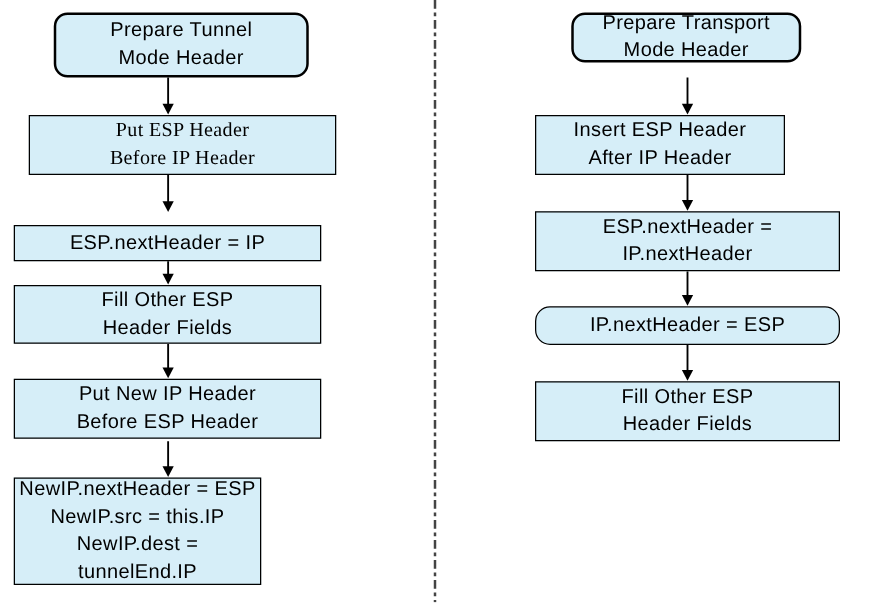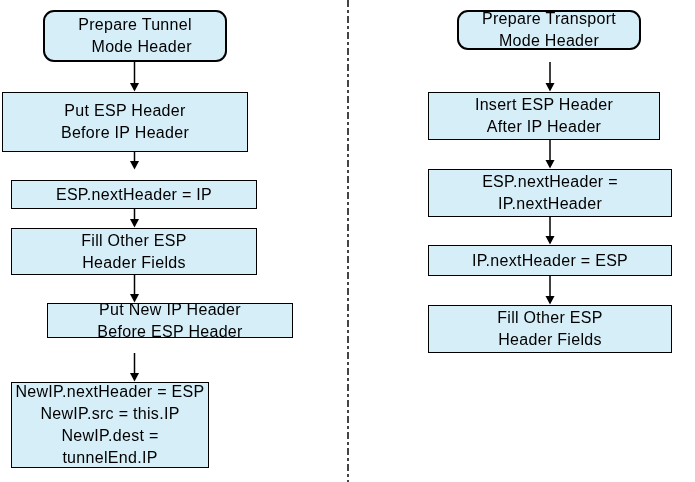--- a/index.html
+++ b/index.html
@@ -84,48 +84,48 @@
       <line x1="550" y1="217" x2="550" y2="237" stroke="#000" stroke-width="1.5"></line>
       <polygon points="545.5,236 554.5,236 550,244.5" fill="#000"></polygon>
     </g>
     <g>
       <line x1="550" y1="276" x2="550" y2="297" stroke="#000" stroke-width="1.5"></line>
       <polygon points="545.5,296 554.5,296 550,304.5" fill="#000"></polygon>
     </g>
   </svg>
 
   <div>
-    <div class="box rounded" style="left:43px; top:10px; width:184px; height:52px;text-align:right;">Prepare Tunnel
+    <div class="box rounded" style="left:43px; top:10px; width:204px; height:52px;">Prepare Tunnel
 Mode Header</div>
 
-    <div class="box" style="left:2px; top:92px; width:246px; height:60px;">Put ESP Header
+    <div class="box" style="left:23px; top:92px; width:246px; height:48px;font-family:Liberation Serif, serif;">Put ESP Header
 Before IP Header</div>
 
     <div class="box" style="left:11px; top:180px; width:246px; height:29px;">ESP.nextHeader = IP</div>
 
     <div class="box" style="left:11px; top:228px; width:246px; height:47px;">Fill Other ESP
 Header Fields</div>
 
-    <div class="box" style="left:11px; top:303px; width:246px; height:35px;margin-left:36px;">Put New IP Header
+    <div class="box" style="left:11px; top:303px; width:246px; height:48px;">Put New IP Header
 Before ESP Header</div>
 
     <div class="box" style="left:11px; top:382px; width:198px; height:86px;">NewIP.nextHeader = ESP
 NewIP.src = this.IP
 NewIP.dest = tunnelEnd.IP</div>
   </div>
 
   <div>
     <div class="box rounded" style="left:457px; top:10px; width:184px; height:40px;">Prepare Transport
 Mode Header</div>
 
-    <div class="box" style="left:428px; top:92px; width:232px; height:48px;">Insert ESP Header
+    <div class="box" style="left:428px; top:92px; width:200px; height:48px;">Insert ESP Header
 After IP Header</div>
 
     <div class="box" style="left:428px; top:169px; width:244px; height:48px;">ESP.nextHeader =
 IP.nextHeader</div>
 
-    <div class="box" style="left:428px; top:245px; width:244px; height:31px;">IP.nextHeader = ESP</div>
+    <div class="box" style="left:428px; top:245px; width:244px; height:31px;border-radius:12px;">IP.nextHeader = ESP</div>
 
     <div class="box" style="left:428px; top:305px; width:244px; height:48px;">Fill Other ESP
 Header Fields</div>
   </div>
 
 </div>
 
 </body></html>

